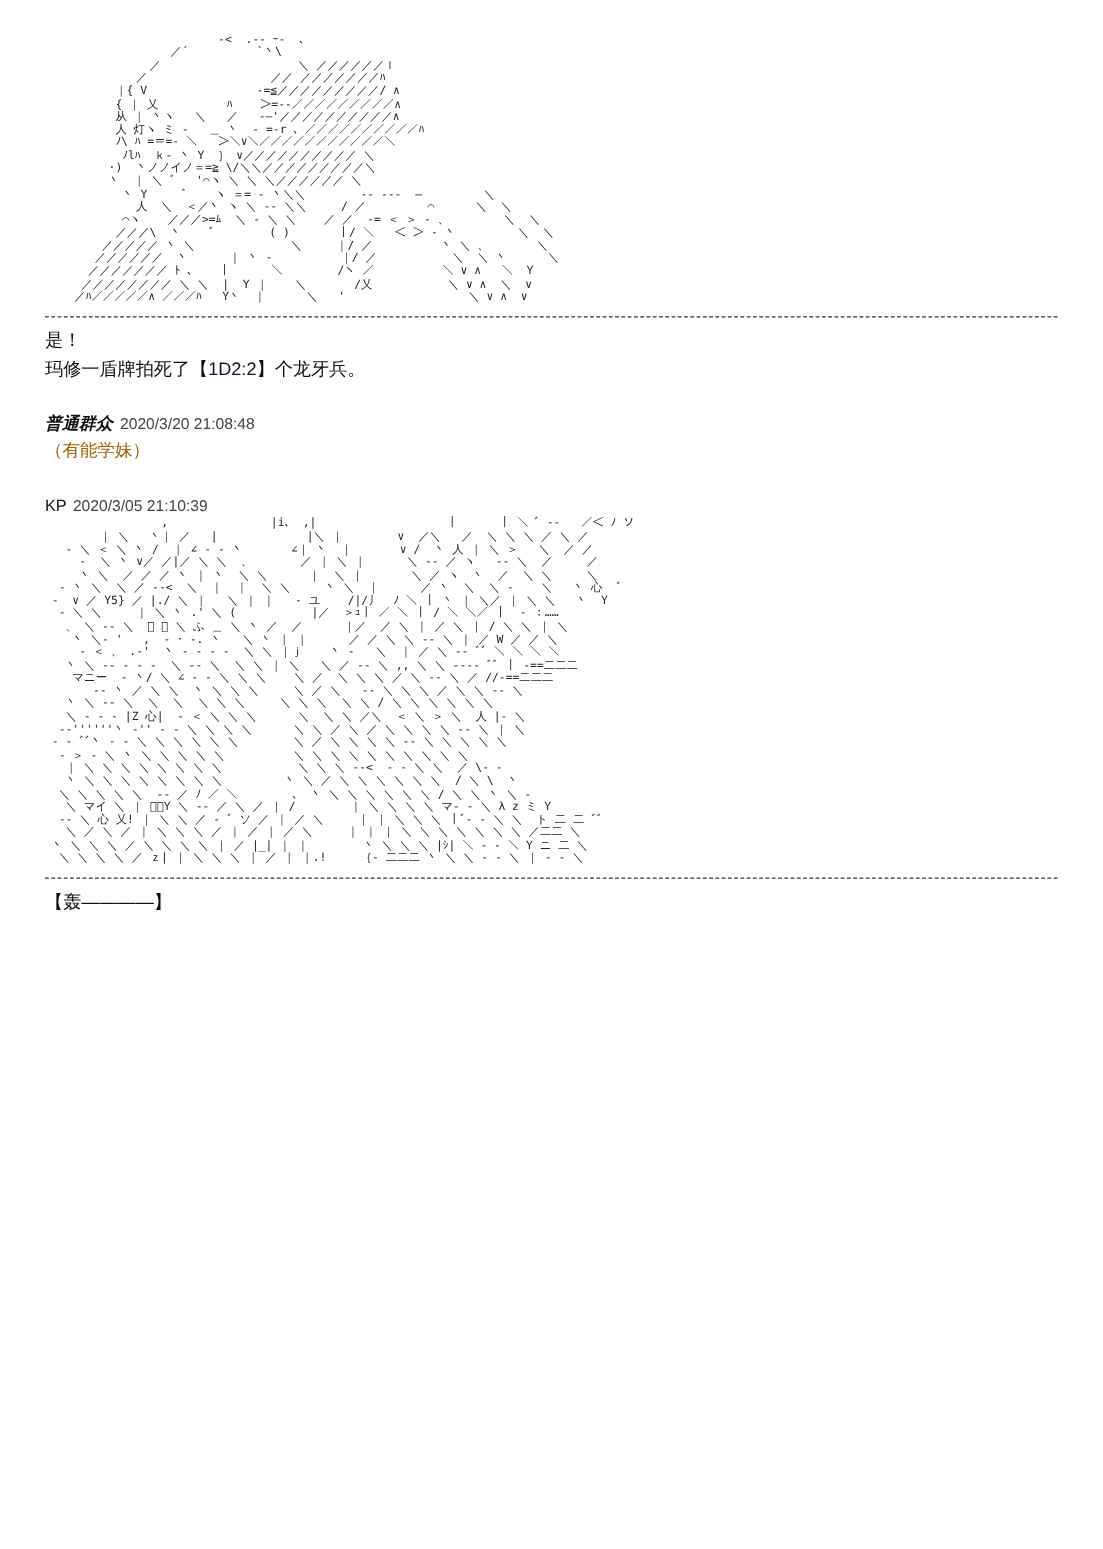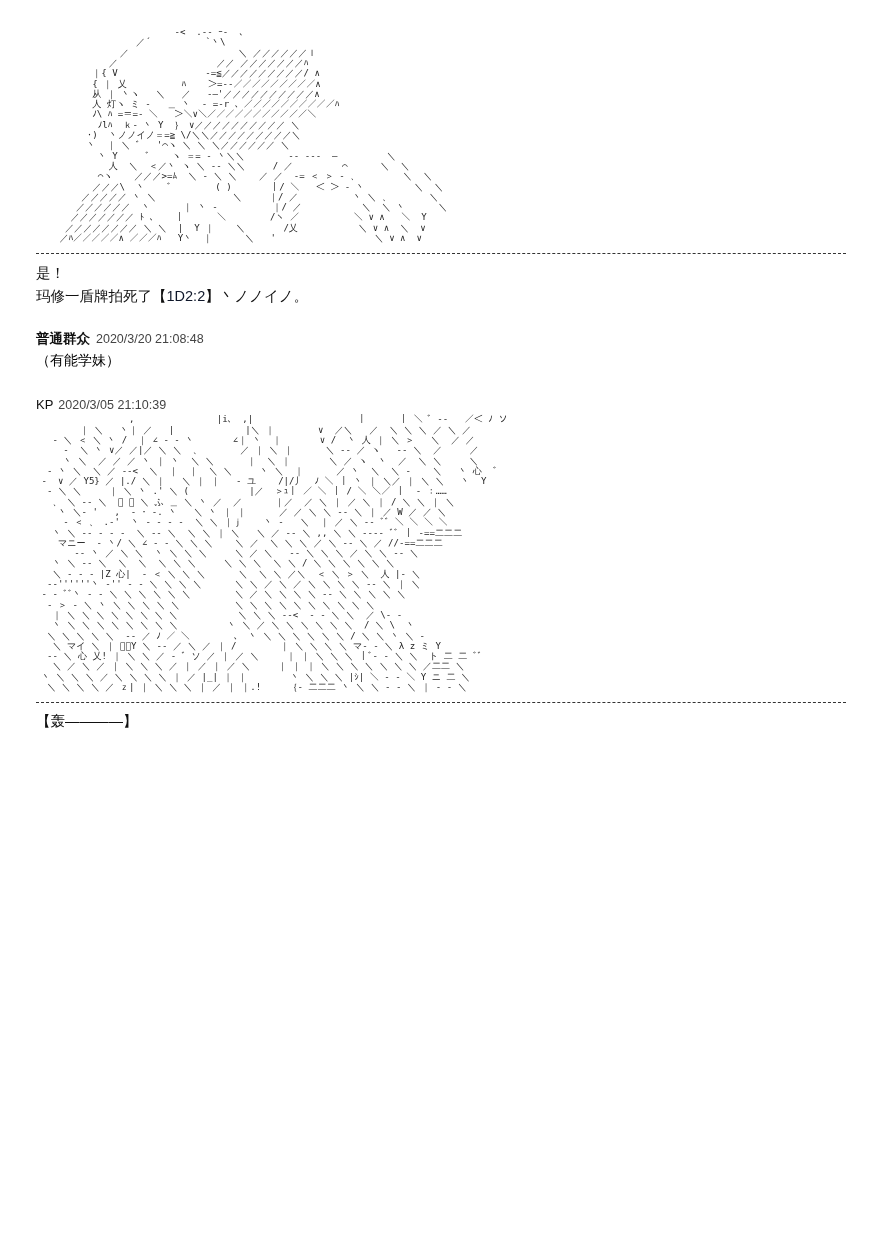--- a/index.html
+++ b/index.html
@@ -65,29 +65,30 @@
   .post-head {
     font-size: 13px;
     color: #333333;
     line-height: 18px;
   }
   .poster-name {
     font-weight: bold;
     color: #111111;
     margin-right: 6px;
     font-size: 13.5px;
+    font-style: italic;
   }
   .post-time {
     color: #444444;
     font-size: 12.5px;
   }
   .post-body {
     font-size: 14px;
     line-height: 21px;
-    color: #000000;
+    color: #a16207;
     margin-top: 2px;
   }
   .kp-head {
     margin-top: 26px;
     font-size: 13px;
     color: #333333;
   }
   .kp-name {
     color: #111111;
     margin-right: 5px;
@@ -122,21 +123,21 @@
      ／／／／／ 丶 ＼              ＼     ｜/ ／          丶 ＼ 、       ＼       
     ／／／／／／  丶      ｜ 丶 -          ｜/ ／           ＼  ＼ 丶      ＼      
    ／／／／／／／ ﾄ 、   ｜      ＼        /ヽ ／          ＼ ∨ ∧   ＼  Y       
   ／／／／／／／／ ＼ ＼  |  Y ｜    ＼       /乂           ＼ ∨ ∧  ＼  ∨       
  ／ﾊ／／／／／∧ ／／／ﾊ   Y丶  ｜      ＼   '                  ＼ ∨ ∧  ∨       </pre>
 
   <hr class="divider">
 
   <div class="narration">
     <div>是！</div>
-    <div><span>玛修一盾牌拍死了</span><span class="bracket">【</span><span class="dice">1D2:2</span><span class="bracket">】</span><span>丶ノノイノ。</span></div>
+    <div><span>玛修一盾牌拍死了</span><span class="bracket">【</span><span class="dice">1D2:2</span><span class="bracket">】</span><span>个龙牙兵。</span></div>
   </div>
 
   <div class="post">
     <div class="post-head">
       <span class="poster-name">普通群众</span><span class="post-time">2020/3/20 21:08:48</span>
     </div>
     <div class="post-body">（有能学妹）</div>
   </div>
 
 

